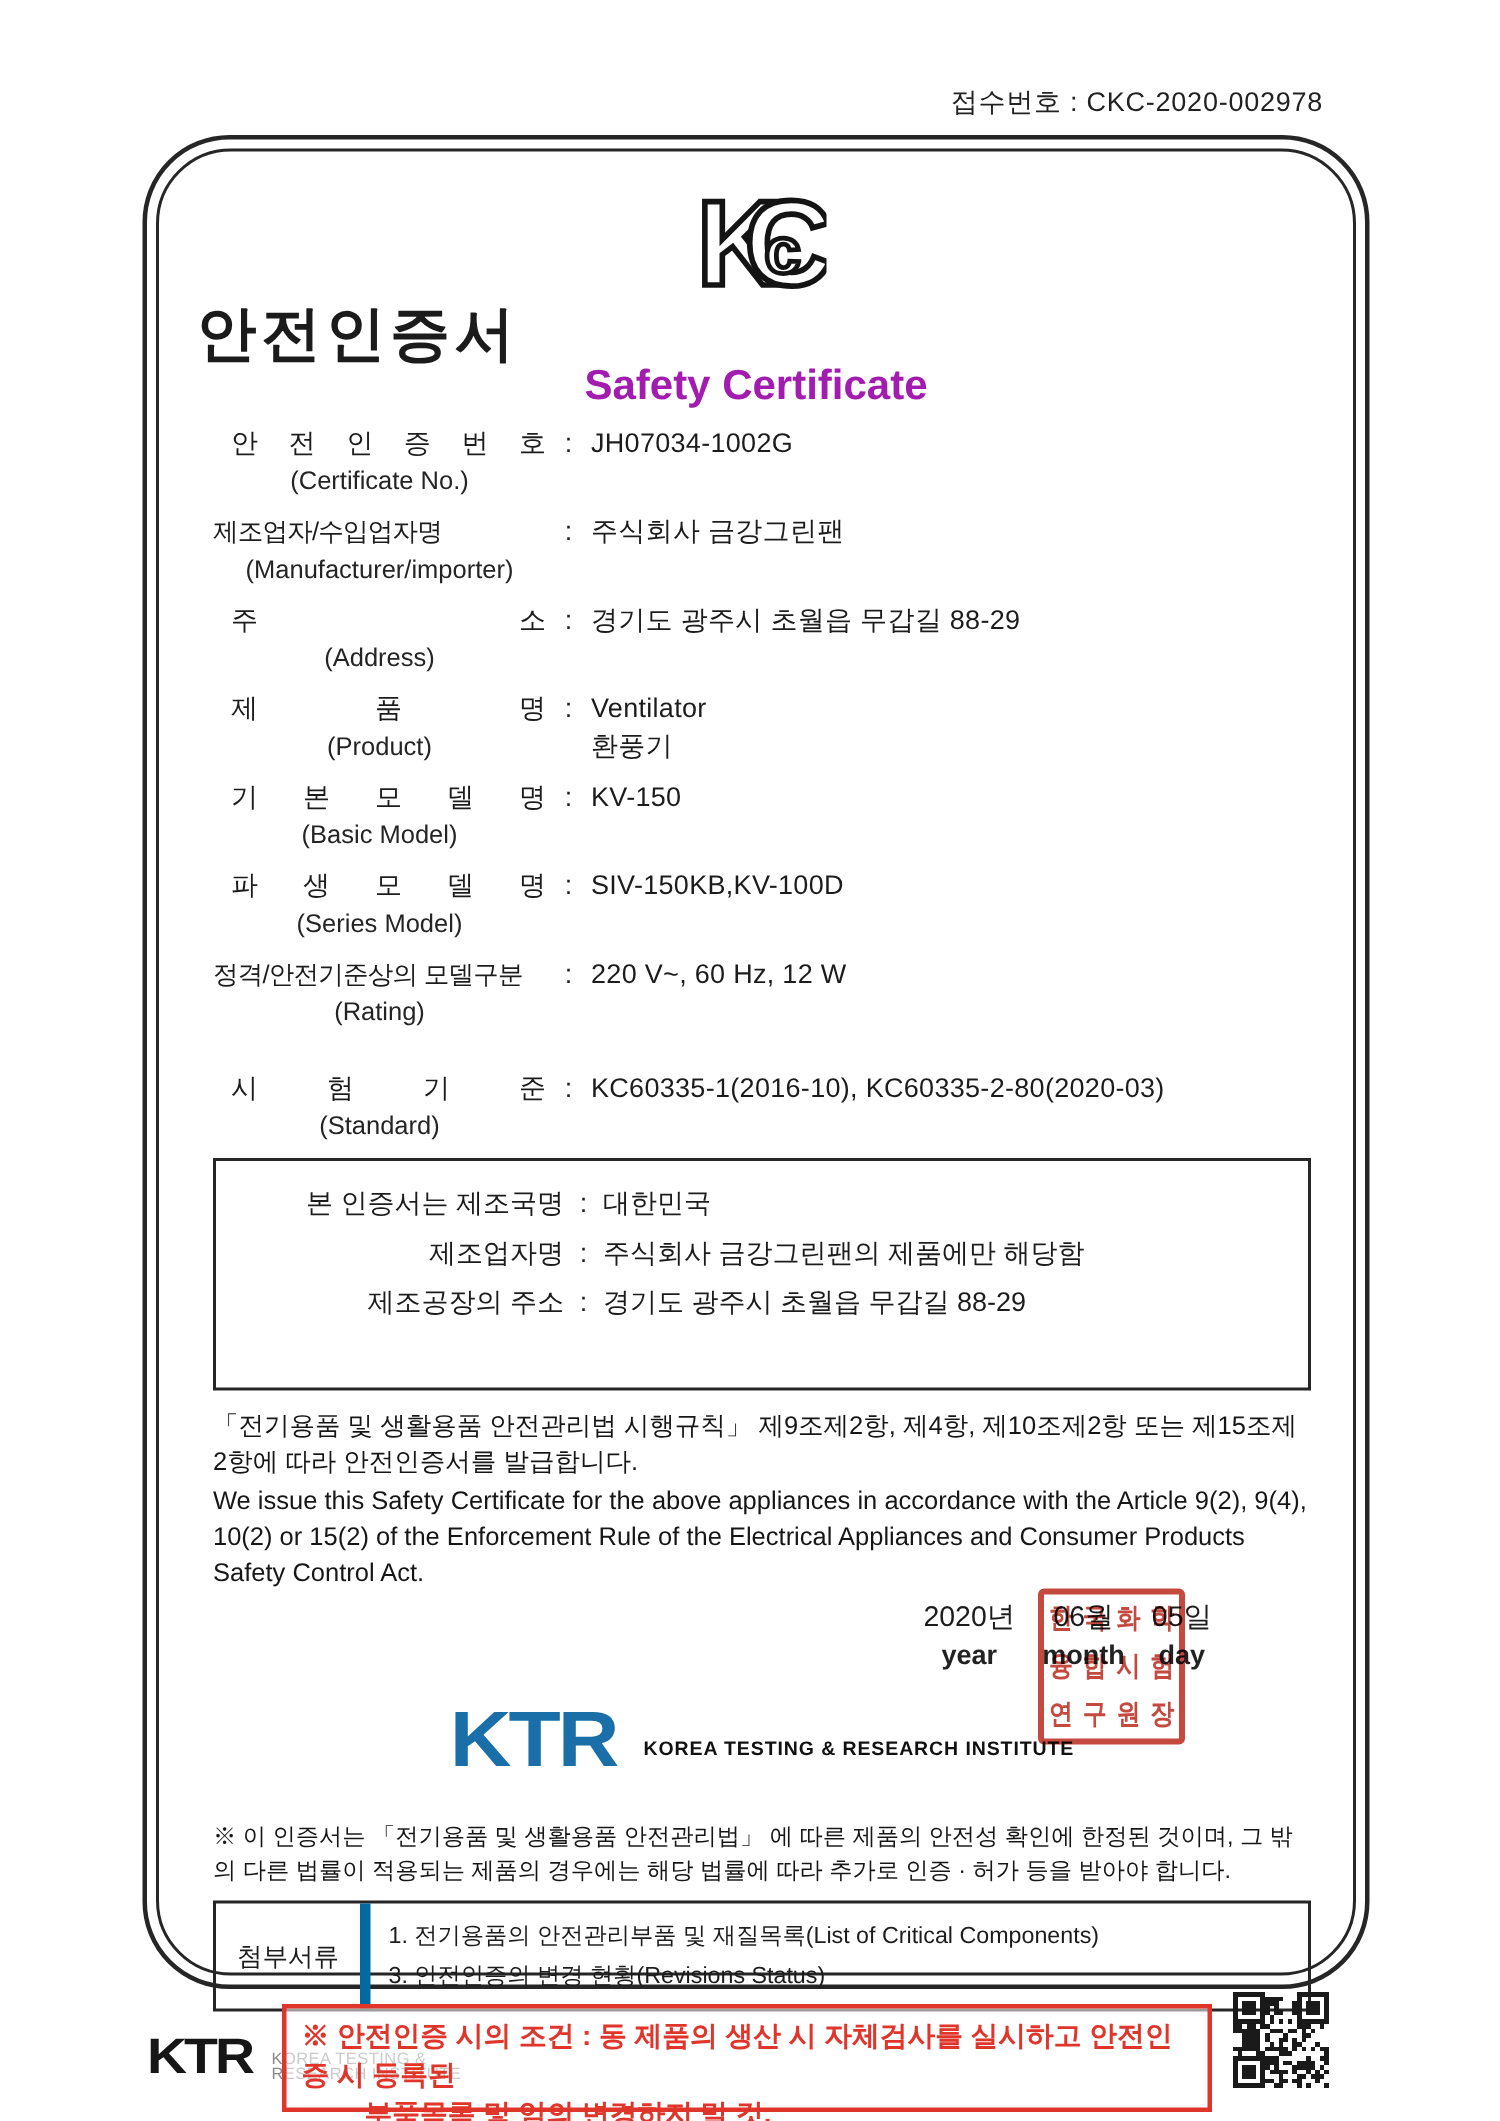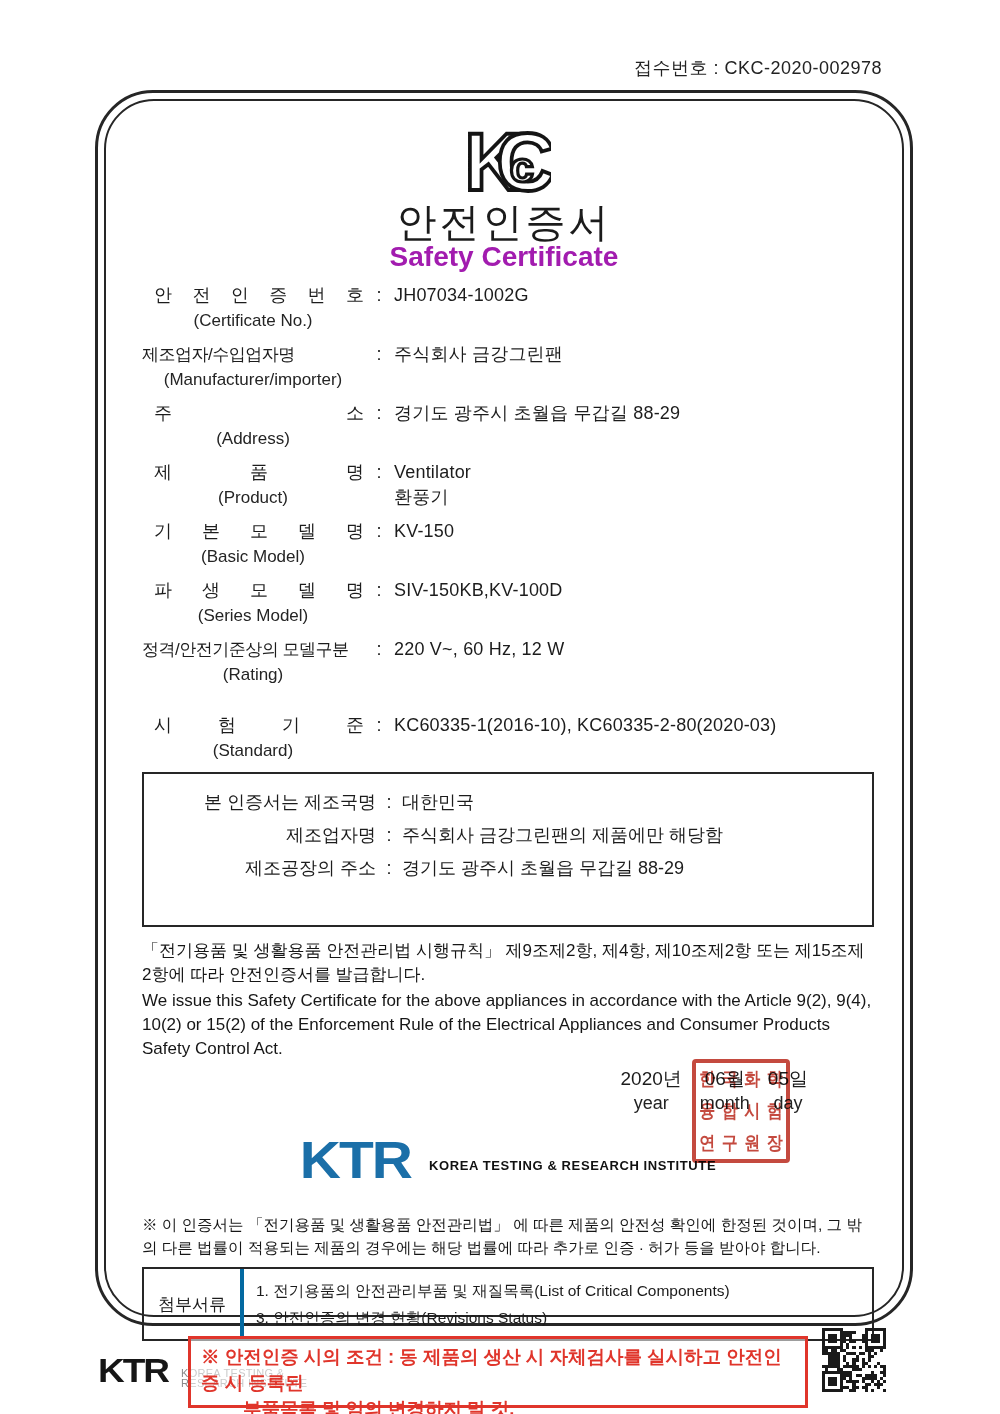--- a/index.html
+++ b/index.html
@@ -7,22 +7,22 @@
         font-family:"Liberation Sans",sans-serif;color:#1c1c1c;}
 
   .receipt-no{position:absolute;top:56px;right:118px;font-size:18px;letter-spacing:.5px;color:#222;}
 
   
   .cert{position:absolute;left:95px;top:90px;width:812px;height:1230px;
         border:3px solid #262626;border-radius:58px;}
   .cert-inner{position:absolute;inset:6px;border:2px solid #262626;border-radius:50px;}
 
   .kc-logo{position:absolute;top:22px;left:50%;transform:translateX(-50%);}
-  .cert-title{position:absolute;top:102px;width:100%;text-align:center;
-              font-size:40px;font-weight:normal;letter-spacing:3px;color:#1b1b1b;}
+  .cert-title{position:absolute;top:102px;width:100%;
+              font-size:40px;font-weight:bold;letter-spacing:3px;color:#1b1b1b;margin-left:33px;}
   .cert-subtitle{position:absolute;top:148px;width:100%;text-align:center;
                  font-size:28px;font-weight:bold;color:#a21caf;}
 
   .cert-body{position:absolute;top:190px;left:44px;right:36px;}
 
   .frow{display:flex;margin-bottom:9px;}
   .frow .lbl{width:222px;flex:0 0 222px;}
   .frow .lbl .ko{font-size:18px;line-height:25px;text-align:justify;text-align-last:justify;
                  white-space:nowrap;padding-left:12px;}
   .frow .lbl.tight .ko{text-align-last:auto;padding-left:0;font-size:17px;letter-spacing:-0.5px;}
@@ -35,38 +35,38 @@
   .mfg-row{display:flex;font-size:18px;line-height:33px;}
   .mfg-row .ml{width:218px;flex:0 0 218px;text-align:right;}
   .mfg-row .mc{width:26px;flex:0 0 26px;text-align:center;}
   .mfg-row .mv{flex:1;}
 
   .statement{margin-top:12px;font-size:17px;line-height:24px;color:#161616;}
   .statement .en{margin-top:2px;}
 
   .date-row{display:flex;justify-content:flex-end;gap:18px;padding-right:66px;margin-top:6px;}
   .date-col{text-align:center;font-size:19px;line-height:24px;}
-  .date-col .dl{font-size:18px;color:#222;}
+  .date-col .dl{font-size:18px;color:#222;font-weight:bold;}
 
   .issuer{display:flex;justify-content:center;align-items:center;gap:18px;margin-top:12px;position:relative;}
   .ktr-blue{font-size:57px;font-weight:800;letter-spacing:-2px;transform:scaleY(.92);}
   .issuer-names .nko{font-size:31px;font-weight:bold;letter-spacing:1px;color:#111;}
   .issuer-names .nen{font-size:13px;font-weight:bold;letter-spacing:.6px;color:#111;margin-top:10px;}
 
   .seal{position:absolute;left:594px;top:966px;width:90px;height:96px;border:4px solid;
         border-radius:4px;display:grid;grid-template-columns:repeat(4,1fr);
         align-items:center;justify-items:center;mix-blend-mode:multiply;opacity:.92;
         filter:blur(.3px);}
   .seal span{font-size:16px;font-weight:bold;transform:scaleY(1.15);}
 
   .note{margin-top:20px;font-size:15.5px;line-height:23px;color:#161616;}
 
   .attach{display:flex;border:2px solid #262626;margin-top:8px;}
   .attach .a-left{flex:0 0 96px;display:flex;align-items:center;justify-content:center;
-                  border-right:4px solid #0369a1;font-size:17px;}
+                  border-right:7px solid #0369a1;font-size:17px;}
   .attach .a-right{flex:1;padding:8px 12px;}
   .attach .a-right div{font-size:15.5px;line-height:27px;}
 
   .f-ktr{position:absolute;left:98px;top:1350px;font-size:37px;font-weight:800;
          letter-spacing:-2px;color:#161616;transform:scaleY(.9);}
   .f-ktr-sub{position:absolute;left:181px;top:1368px;font-size:11px;line-height:10px;
              color:#8a8a8a;letter-spacing:.3px;}
   .warn-box{position:absolute;left:188px;top:1336px;width:594px;height:56px;
             border:3px solid;padding:5px 10px;background:rgba(255,255,255,.55);}
   .warn-box .w1{font-size:18.5px;font-weight:bold;line-height:26px;}

